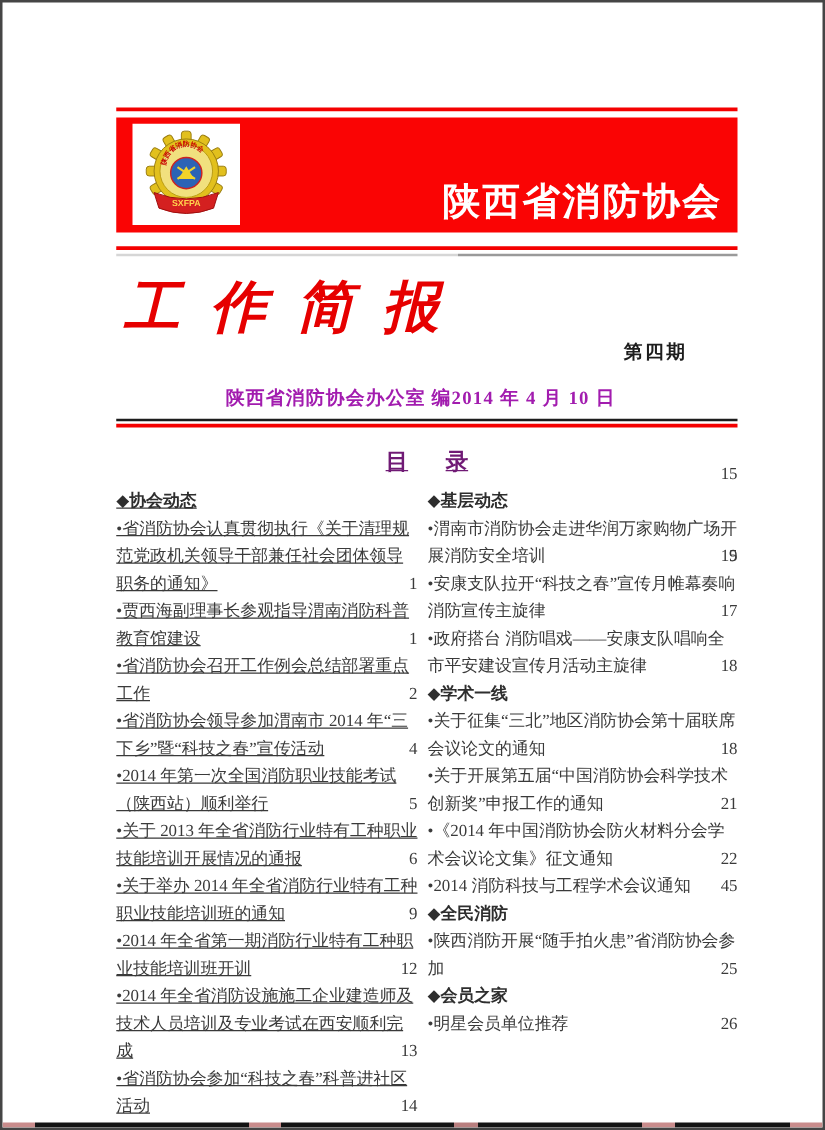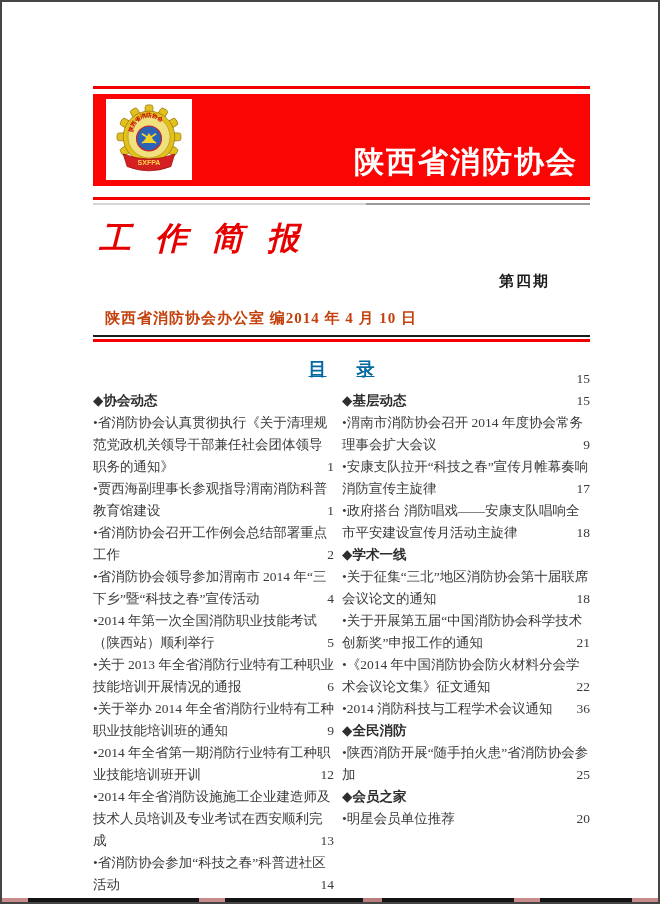--- a/index.html
+++ b/index.html
@@ -29,44 +29,44 @@
     color:#ffffff;font-size:30px;font-weight:700;
     font-family:"Liberation Sans","DejaVu Sans",sans-serif;
     letter-spacing:2px;padding:0 12px 8px 0;line-height:1.1;
   }
   .red-rule-2{height:3px;background:#f40000;margin-top:11px;}
   .gray-rule{height:2px;margin-top:3px;
     background:linear-gradient(to right,#d6d6d6 0 55%,#9a9a9a 55% 100%);}
   .title-row{position:relative;margin-top:14px;height:74px;}
   .doc-title{
     position:absolute;left:6px;top:0;
-    color:#e60000;font-size:32px;font-weight:700;font-style:italic;
+    color:#e60000;font-size:45px;font-weight:700;font-style:italic;
     letter-spacing:24px;white-space:nowrap;line-height:1.2;
     font-family:"DejaVu Serif","Liberation Serif",serif;
     text-align:center;
   }
   .issue{
     position:absolute;right:40px;bottom:2px;
     font-size:15px;font-weight:700;color:#1d1d1d;letter-spacing:2px;
   }
   .byline{
-    margin-top:16px;display:flex;justify-content:flex-start;
-    font-size:15px;font-weight:700;color:#c2410c;letter-spacing:1px;padding-left:12px;
+    margin-top:16px;display:flex;justify-content:center;
+    font-size:15px;font-weight:700;color:#a21caf;letter-spacing:1px;padding-left:12px;
   }
   .byline .date{margin-right:22px;}
   .black-rule{height:2px;background:#1c1c1c;margin-top:7px;}
   .red-rule-3{height:3px;background:#f40000;margin-top:2px;}
   .toc-heading{
     margin-top:15px;text-align:center;
-    font-size:18px;font-weight:700;color:#0369a1;text-decoration:underline;
+    font-size:18px;font-weight:700;color:#701a75;text-decoration:underline;
   }
   .toc-heading .sp{display:inline-block;width:30px;}
   .toc-cols{margin-top:9px;display:flex;}
   .toc-col{font-size:13.5px;color:#3a3a3a;line-height:22px;}
-  .toc-col.left{width:241px;margin-right:8px;}
+  .toc-col.left{width:241px;margin-right:8px;text-decoration:underline;}
   .toc-col.right{width:248px;}
   .toc-section{font-weight:700;color:#2e2e2e;}
   .toc-entry{position:relative;}
   .toc-entry .num{position:absolute;right:0;bottom:0;text-align:right;}
   .bottom-strip{
     position:absolute;left:0;bottom:0;width:100%;height:4px;
     background:linear-gradient(to right,
       #c98c8c 0 4%, #141414 4% 30%, #c98c8c 30% 34%, #141414 34% 55%,
       #b97f7f 55% 58%, #141414 58% 78%, #c98c8c 78% 82%, #141414 82% 96%, #c98c8c 96% 100%);
   }
@@ -148,31 +148,31 @@
           <div class="toc-entry"><span>•2014 年第一次全国消防职业技能考试（陕西站）顺利举行</span><span class="num">5</span></div>
           <div class="toc-entry"><span>•关于 2013 年全省消防行业特有工种职业技能培训开展情况的通报</span><span class="num">6</span></div>
           <div class="toc-entry"><span>•关于举办 2014 年全省消防行业特有工种职业技能培训班的通知</span><span class="num">9</span></div>
           <div class="toc-entry"><span>•2014 年全省第一期消防行业特有工种职业技能培训班开训</span><span class="num">12</span></div>
           <div class="toc-entry"><span>•2014 年全省消防设施施工企业建造师及技术人员培训及专业考试在西安顺利完成</span><span class="num">13</span></div>
           <div class="toc-entry"><span>•省消防协会参加“科技之春”科普进社区活动</span><span class="num">14</span></div>
         </div>
       <div class="toc-col right" id="toc-right">
           <div class="toc-entry"><span class="num">15</span></div>
           <div class="toc-section">◆基层动态</div>
-          <div class="toc-entry"><span class="num">15</span></div>
-          <div class="toc-entry"><span>•渭南市消防协会召开 2014 年度协会常务理事会扩大会议</span><span class="num">9</span></div>
+          <div class="toc-entry"><span>•渭南市消防协会走进华润万家购物广场开展消防安全培训</span><span class="num">15</span></div>
+          <div class="toc-entry"><span class="num">9</span></div>
           <div class="toc-entry"><span>•安康支队拉开“科技之春”宣传月帷幕奏响消防宣传主旋律</span><span class="num">17</span></div>
           <div class="toc-entry"><span>•政府搭台 消防唱戏——安康支队唱响全市平安建设宣传月活动主旋律</span><span class="num">18</span></div>
           <div class="toc-section">◆学术一线</div>
           <div class="toc-entry"><span>•关于征集“三北”地区消防协会第十届联席会议论文的通知</span><span class="num">18</span></div>
           <div class="toc-entry"><span>•关于开展第五届“中国消防协会科学技术创新奖”申报工作的通知</span><span class="num">21</span></div>
           <div class="toc-entry"><span>•《2014 年中国消防协会防火材料分会学术会议论文集》征文通知</span><span class="num">22</span></div>
-          <div class="toc-entry"><span>•2014 消防科技与工程学术会议通知</span><span class="num">36</span></div>
+          <div class="toc-entry"><span>•2014 消防科技与工程学术会议通知</span><span class="num">45</span></div>
           <div class="toc-section">◆全民消防</div>
           <div class="toc-entry"><span>•陕西消防开展“随手拍火患”省消防协会参加</span><span class="num">25</span></div>
           <div class="toc-section">◆会员之家</div>
-          <div class="toc-entry"><span>•明星会员单位推荐</span><span class="num">20</span></div>
+          <div class="toc-entry"><span>•明星会员单位推荐</span><span class="num">26</span></div>
         </div>
     </div>
 
   </div>
   <div class="bottom-strip"></div>
 </div>
 
 </body></html>

